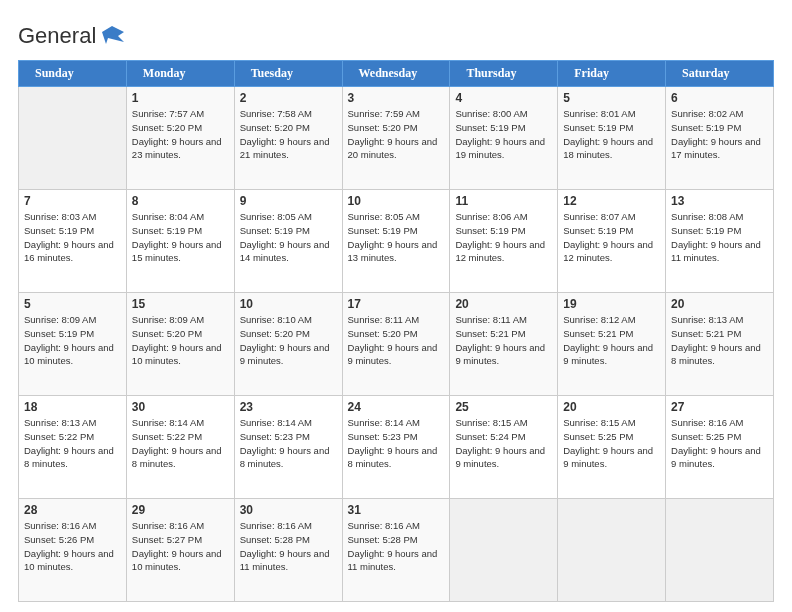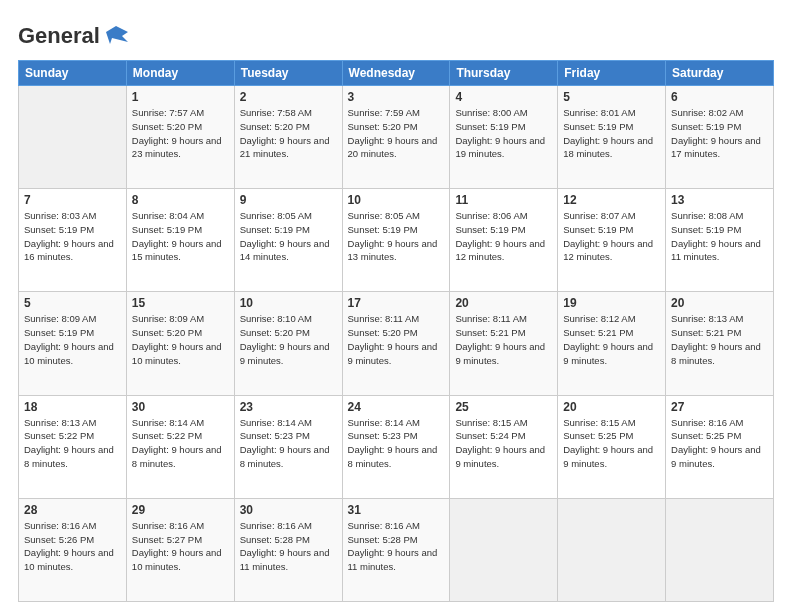--- a/index.html
+++ b/index.html
@@ -23,21 +23,21 @@
       align-items: flex-start;
       margin-bottom: 10px;
     }
     .logo {
       display: flex;
       align-items: center;
       margin-top: 4px;
     }
     .logo-text {
       font-size: 22px;
-      font-weight: bold;
+      font-weight: normal;
       line-height: 1;
       color: #333;
       text-align: right;
     }
     .logo-text span.blue { color: #1a6fb5; }
     .logo-icon {
       width: 28px;
       height: 28px;
       margin-left: 2px;
     }
@@ -58,23 +58,24 @@
     .calendar-table {
       width: 100%;
       border-collapse: collapse;
       flex: 1;
     }
     .calendar-table thead tr th {
       background: #3a7cc7;
       color: #fff;
       font-size: 12px;
       font-weight: bold;
-      padding: 5px 6px;
+      padding: 5px 16px;
       text-align: left;
       border: 1px solid #5a9de0;
+      font-family: Liberation Serif, serif;
     }
     .calendar-table tbody tr td {
       border: 1px solid #ccc;
       vertical-align: top;
       padding: 4px 5px;
       font-size: 9.5px;
       color: #333;
       width: calc(100%/7);
       height: 82px;
     }

